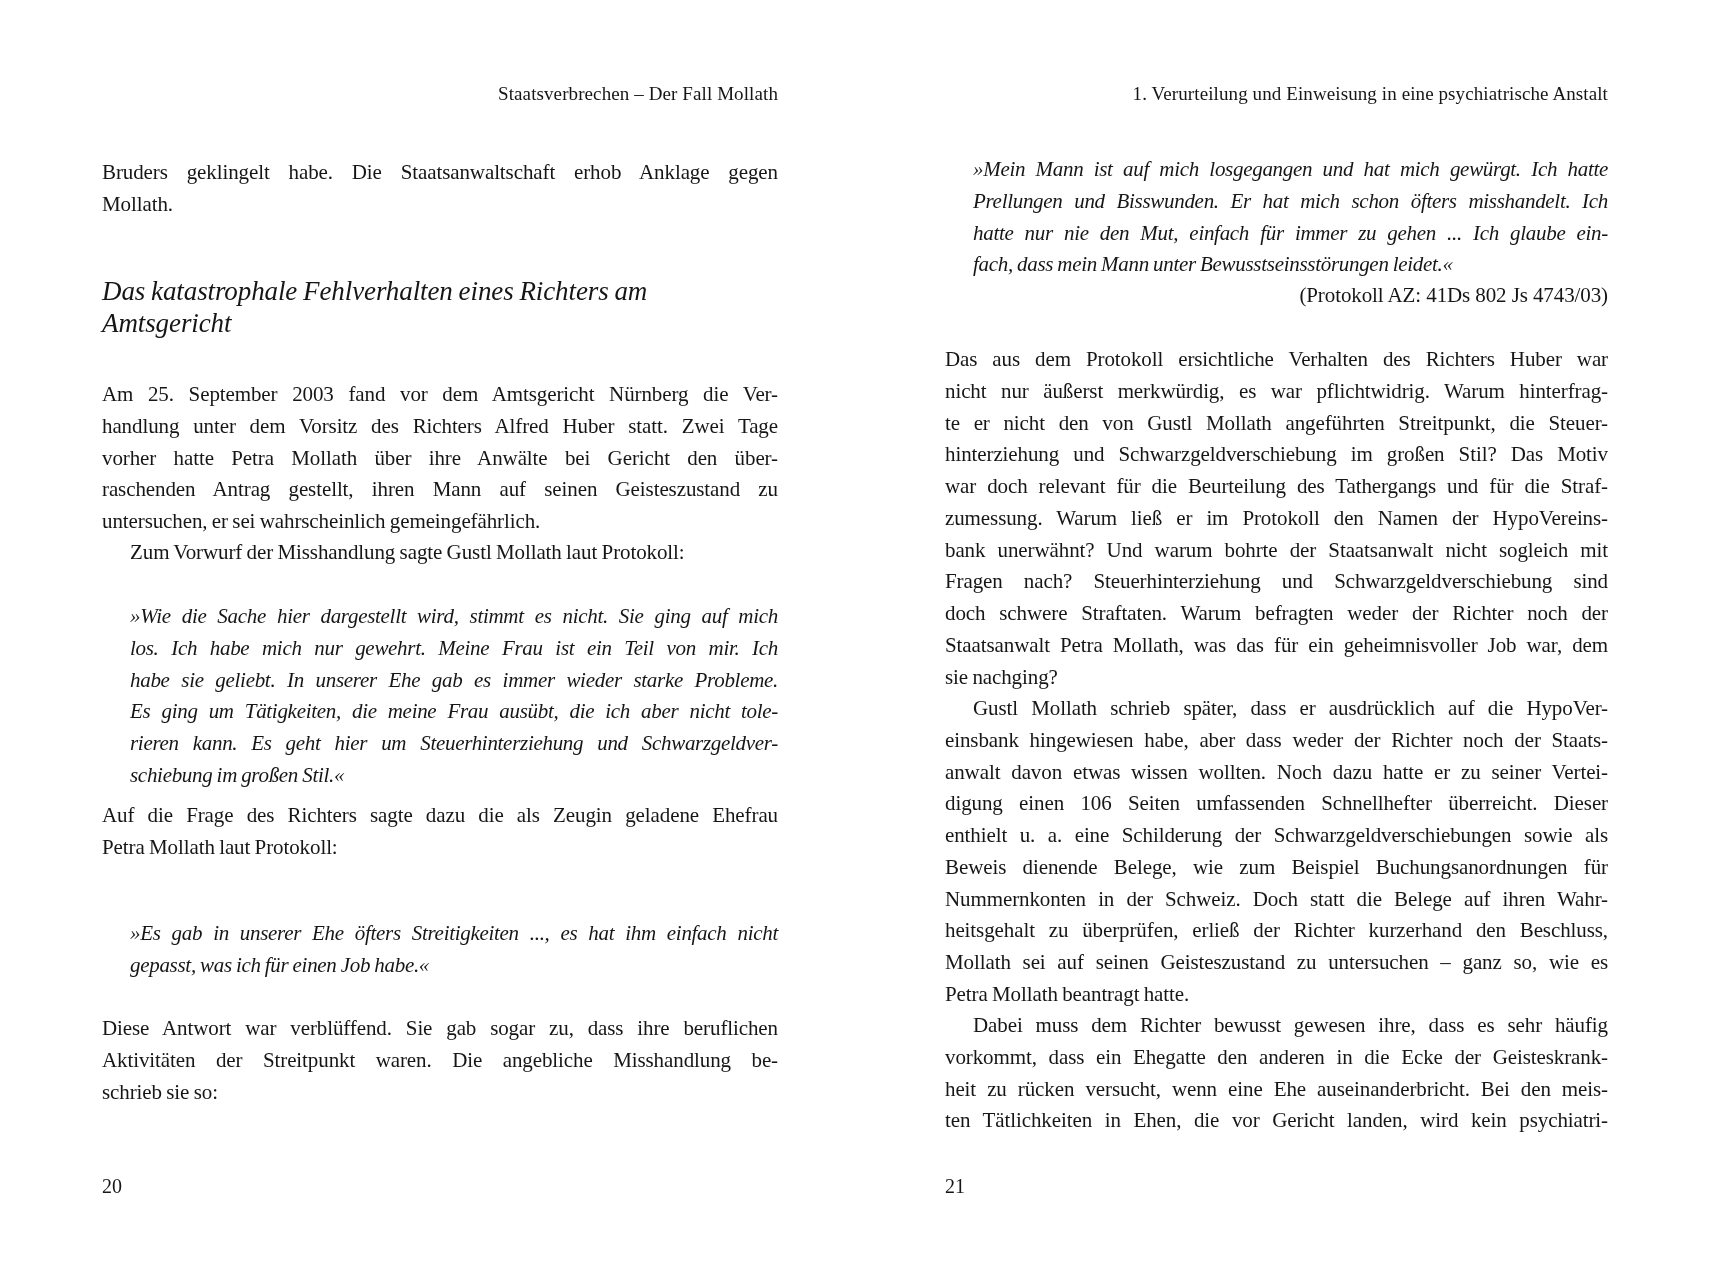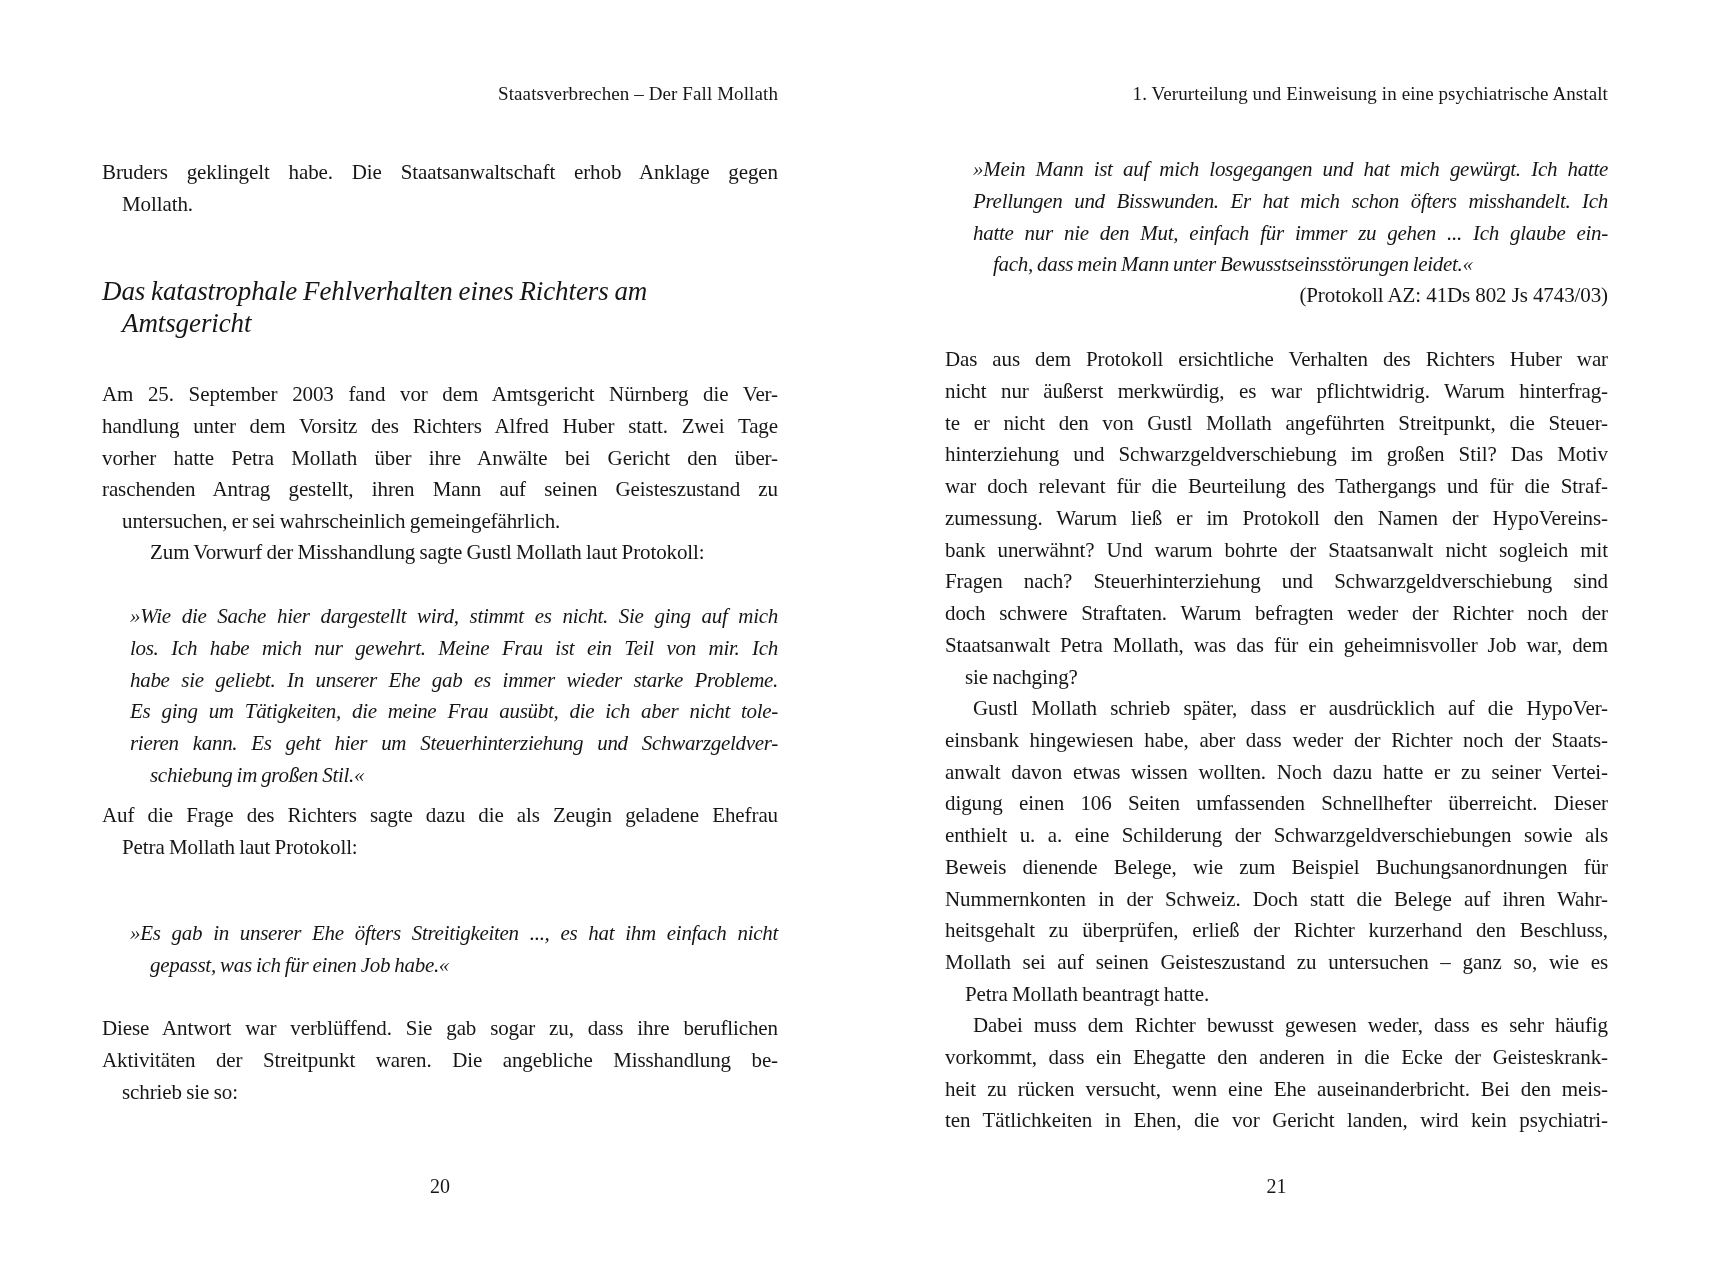--- a/index.html
+++ b/index.html
@@ -50,21 +50,20 @@
   .tline {
     text-align: justify;
     text-align-last: justify;
     letter-spacing: -0.1px;
     word-spacing: -0.8px;
     height: 31.75px;
   }
   .tline.last {
     text-align: left;
     text-align-last: left;
-    margin-left: 20px;
   }
   .no-justify .tline,
   .no-justify .tline.last {
     text-align: left;
     text-align-last: left;
   }
   .quote {
     left: 28px;
     font-style: italic;
   }
@@ -87,21 +86,20 @@
     font-size: 21px;
     line-height: 31.75px;
     text-align: right;
     font-style: normal;
     letter-spacing: -0.1px;
   }
 
   .folio {
     position: absolute;
     left: 0; right: 0;
-    text-align: center;
     font-size: 20px;
     line-height: 26px;
     top: 1173px;
   }
 
   
   .pos-l-intro   { top: 157px; }
   .pos-l-heading { top: 274px; }
   .pos-l-am25    { top: 379px; }
   .pos-l-zum     { top: 537px; }
@@ -208,21 +206,21 @@
         <div class="tline">digung einen 106 Seiten umfassenden Schnellhefter überreicht. Dieser</div>
         <div class="tline">enthielt u. a. eine Schilderung der Schwarzgeldverschiebungen sowie als</div>
         <div class="tline">Beweis dienende Belege, wie zum Beispiel Buchungsanordnungen für</div>
         <div class="tline">Nummernkonten in der Schweiz. Doch statt die Belege auf ihren Wahr-</div>
         <div class="tline">heitsgehalt zu überprüfen, erließ der Richter kurzerhand den Beschluss,</div>
         <div class="tline">Mollath sei auf seinen Geisteszustand zu untersuchen – ganz so, wie es</div>
         <div class="tline last">Petra Mollath beantragt hatte.</div>
       </div>
 
     <div class="block body-block indent-first pos-r-dabei">
-        <div class="tline">Dabei muss dem Richter bewusst gewesen weder, dass es sehr häufig</div>
+        <div class="tline">Dabei muss dem Richter bewusst gewesen ihre, dass es sehr häufig</div>
         <div class="tline">vorkommt, dass ein Ehegatte den anderen in die Ecke der Geisteskrank-</div>
         <div class="tline">heit zu rücken versucht, wenn eine Ehe auseinanderbricht. Bei den meis-</div>
         <div class="tline">ten Tätlichkeiten in Ehen, die vor Gericht landen, wird kein psychiatri-</div>
       </div>
 
     <div class="folio">21</div>
   </section>
 
 </div>
 

